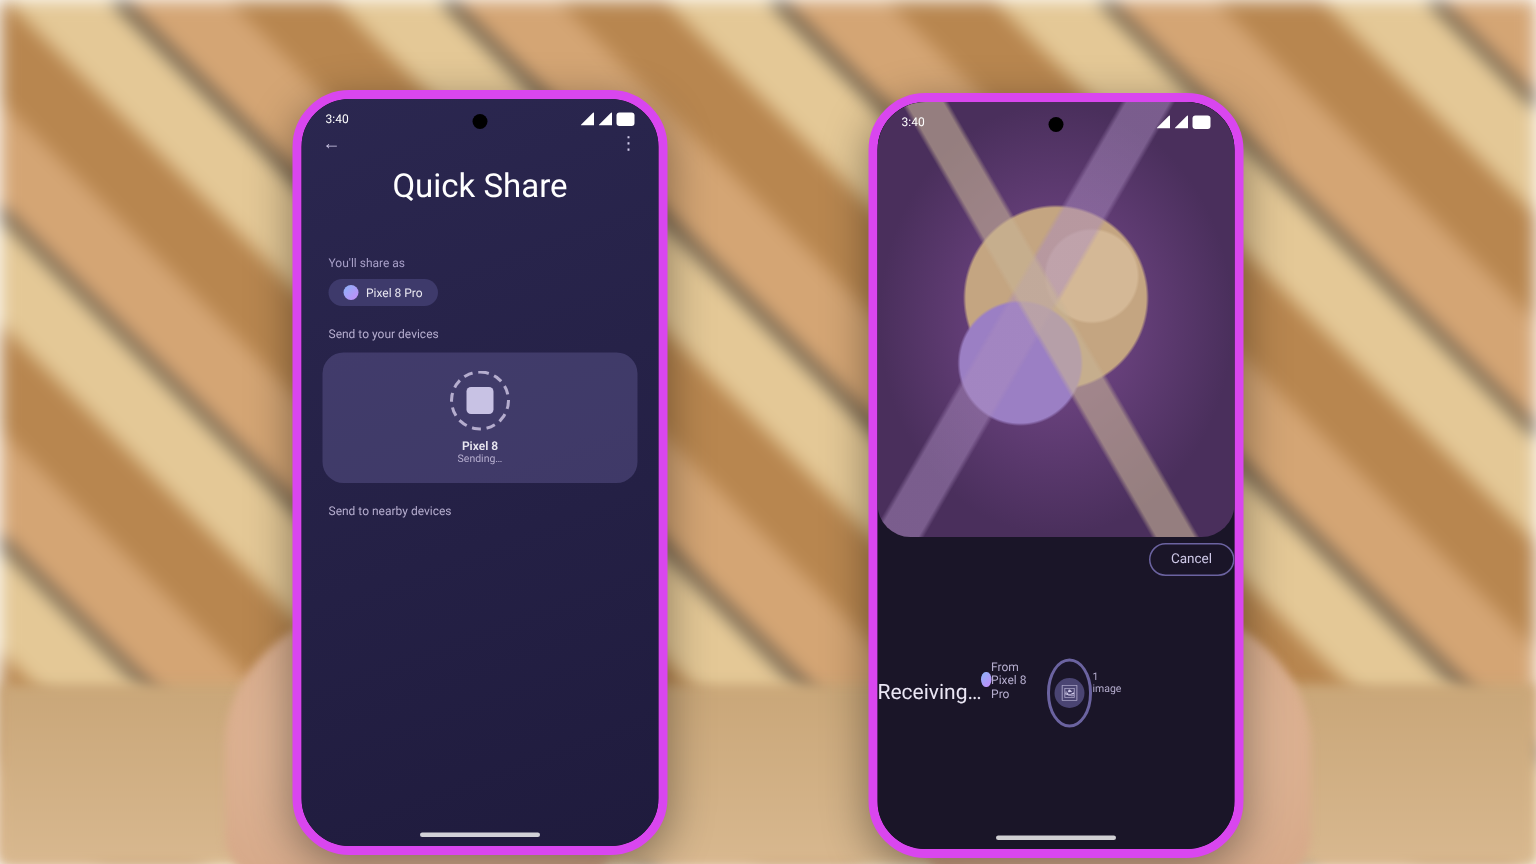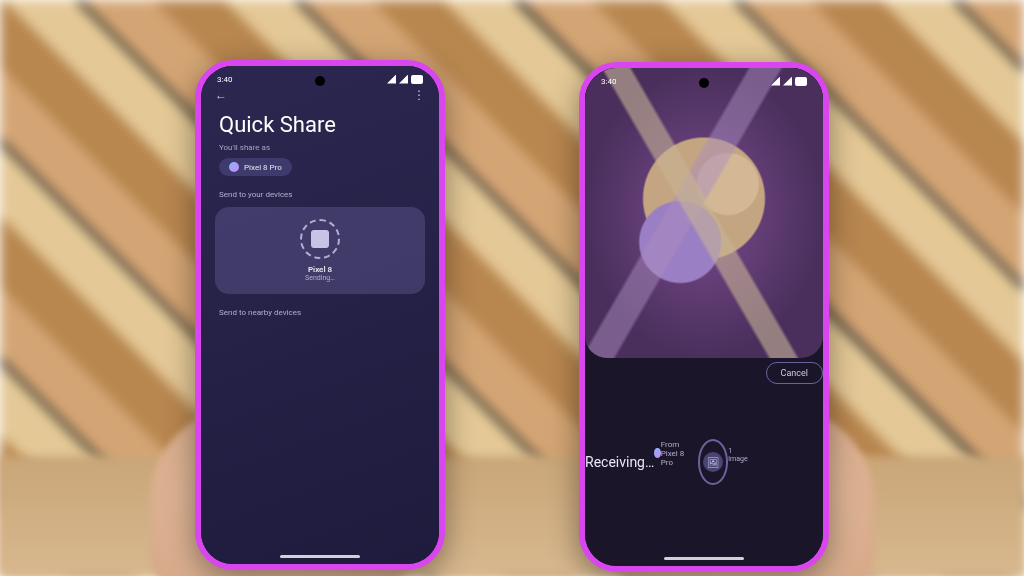--- a/index.html
+++ b/index.html
@@ -98,25 +98,27 @@
       color: #cfc9e8;
     }
     .arrow-back::before { content: "←"; }
     .kebab::before { content: "⋮"; }
     
     .qs-title {
       font-size: 22px;
       font-weight: 400;
       padding: 8px 18px 6px;
       color: #fff;
+      text-align: center;
     }
     .qs-sub {
       font-size: 8px;
       color: #a8a0c8;
       padding: 0 18px 4px;
+      margin-top: 28px;
     }
     .chip {
       display: inline-flex;
       align-items: center;
       gap: 5px;
       background: #3e3a6b;
       border-radius: 16px;
       margin: 2px 18px 10px;
       padding: 4px 10px;
       font-size: 8px;

